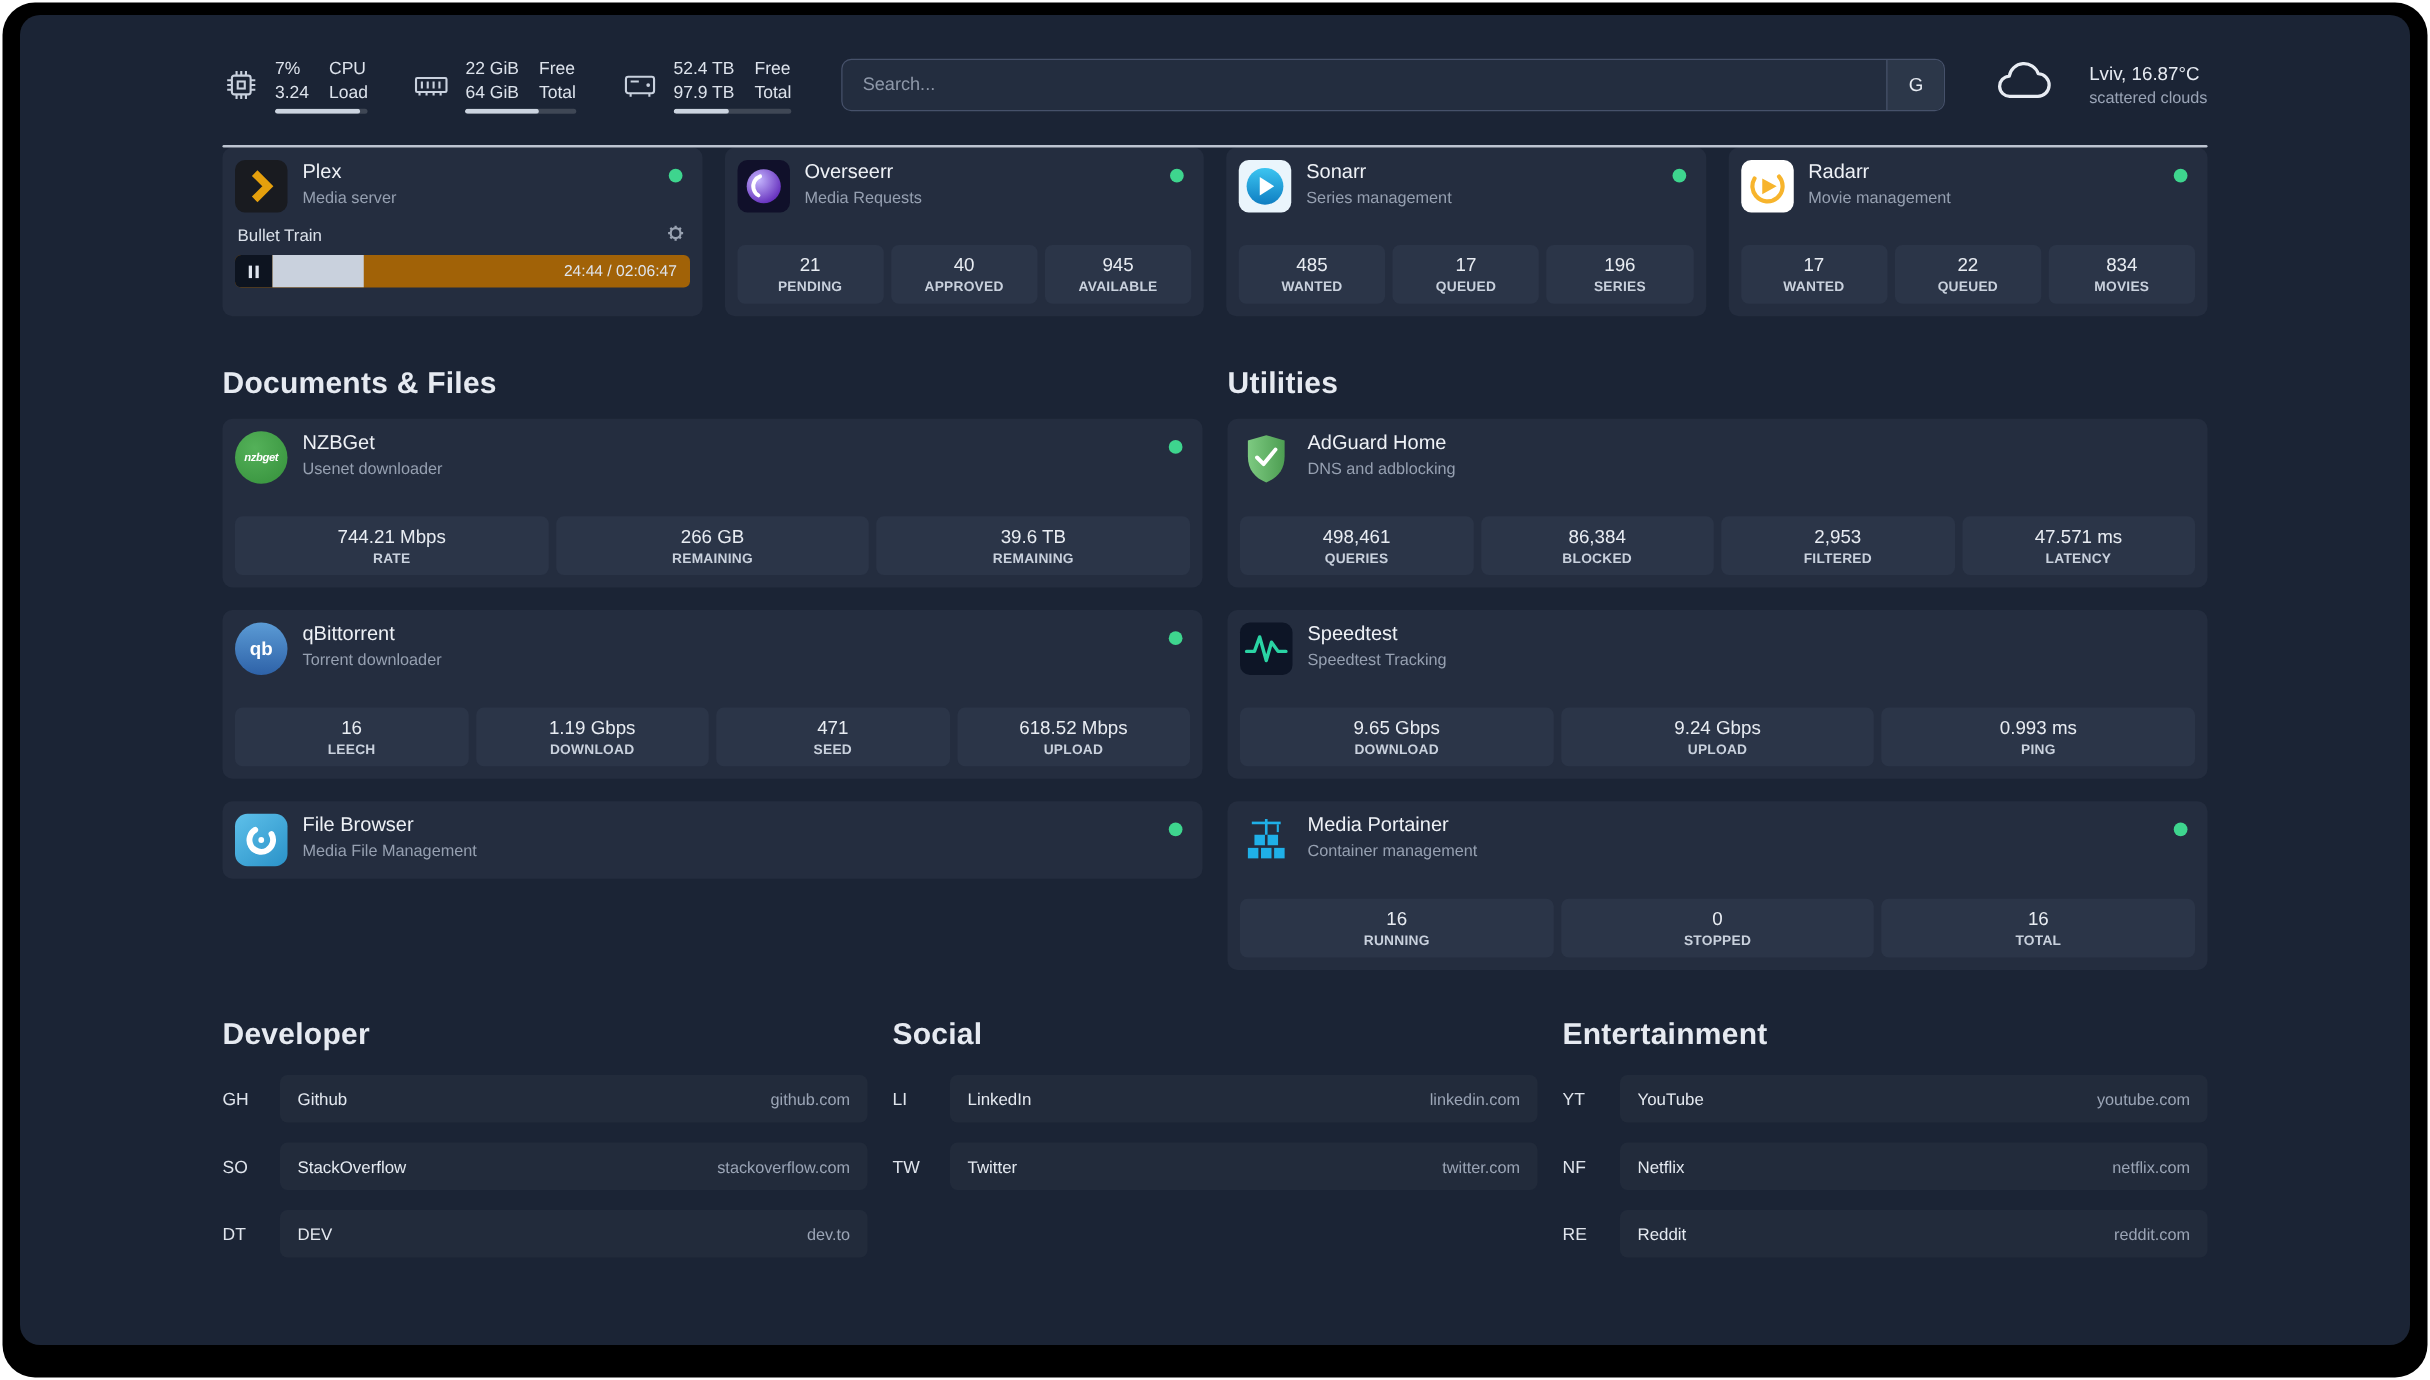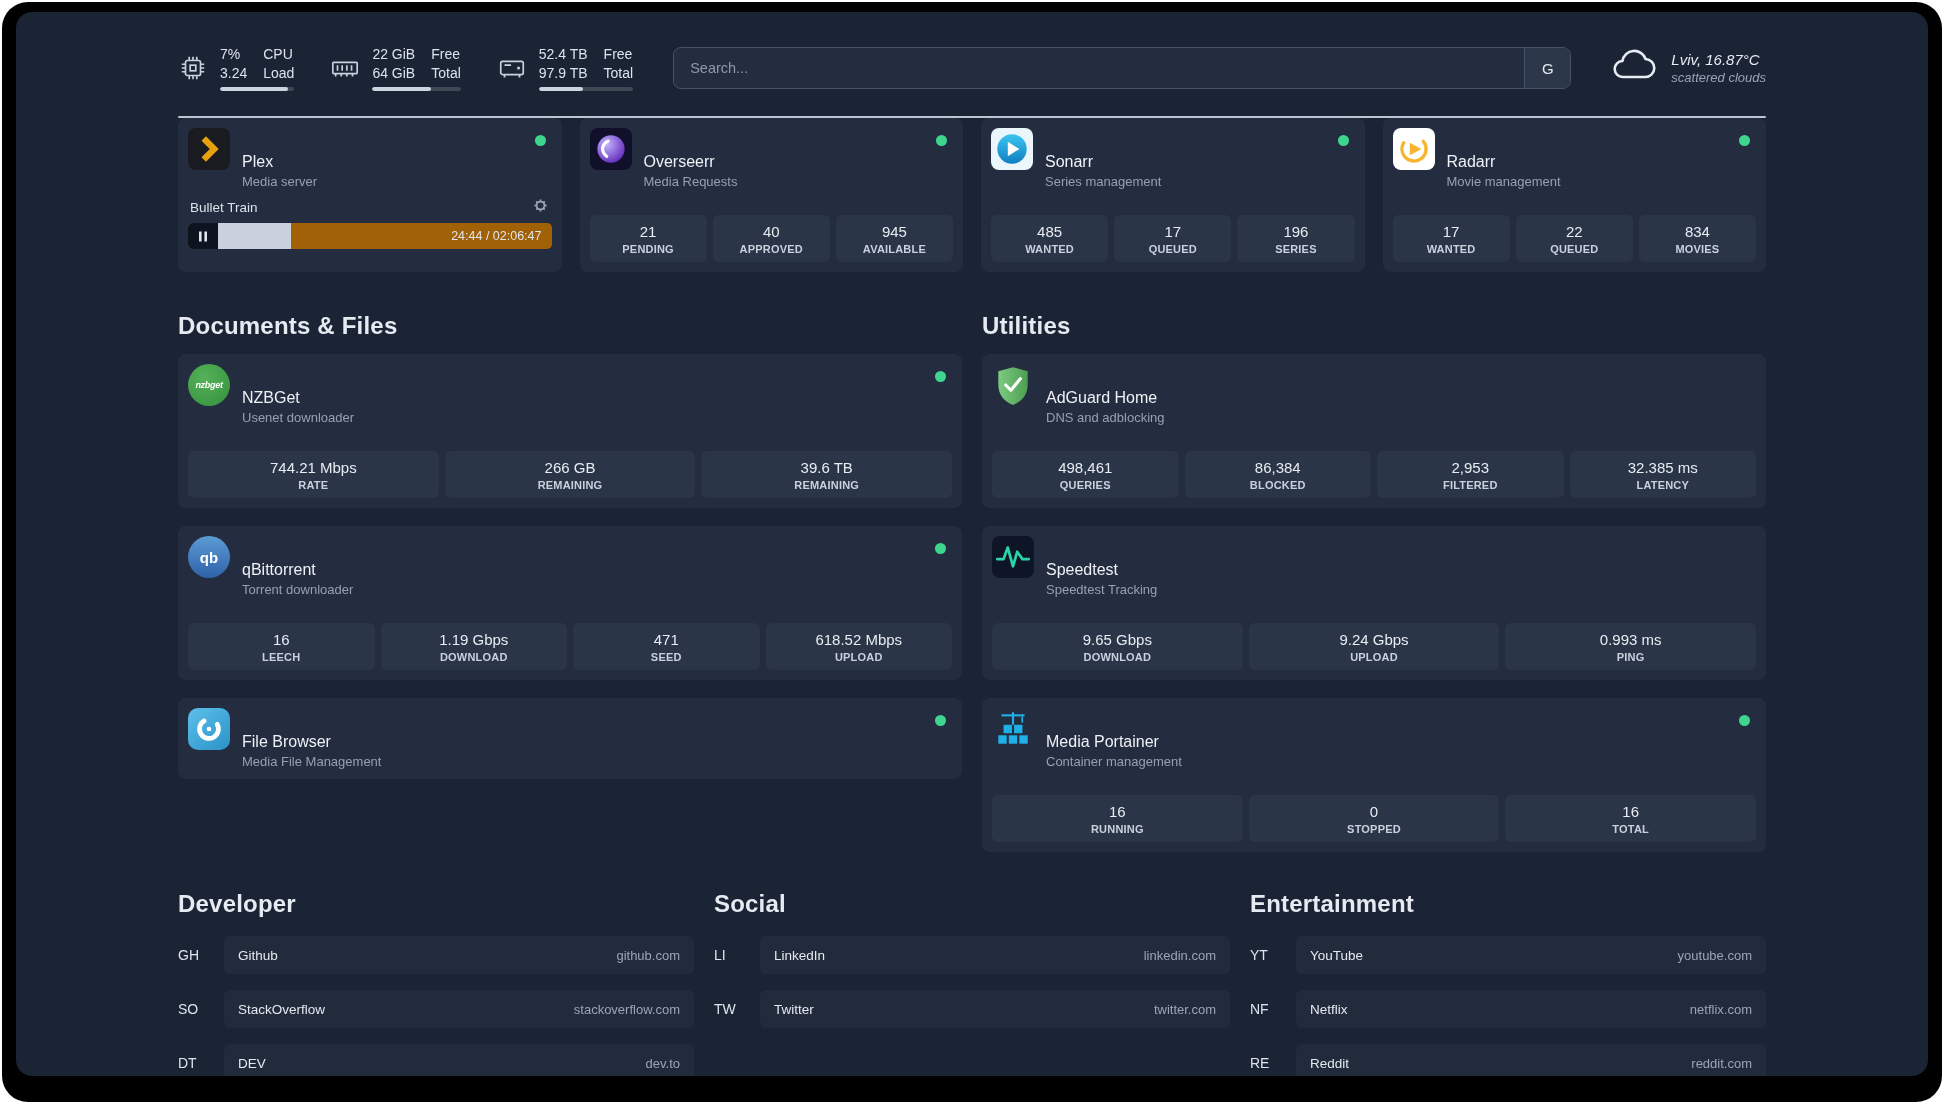--- a/index.html
+++ b/index.html
@@ -22,36 +22,36 @@
   .res-bar-fill { height:100%; background:#ccd4e0; border-radius:2px; }
 
   .search { flex:1; display:flex; margin:0 40px; height:42px; border:1px solid #46516a;
             background:#232d3f; border-radius:8px; overflow:hidden; align-items:stretch; }
   .search input { flex:1; background:transparent; border:none; outline:none; color:#dfe5ee;
                   padding:0 16px; font-size:14.5px; font-family:"Liberation Sans", sans-serif; }
   .search input::placeholder { color:#8e98a9; }
   .search-provider { width:46px; border:none; border-left:1px solid #46516a; background:#2c3749;
                      color:#e7ebf2; font-size:15px; cursor:pointer; font-family:"Liberation Sans", sans-serif; }
 
-  .weather { display:flex; align-items:center; gap:14px; color:#e7ebf2;font-style:italic; }
+  .weather { display:flex; align-items:center; gap:29px; color:#e7ebf2; }
   .weather-loc { font-size:15px; }
   .weather-cond { font-size:13px; color:#9aa4b6; margin-top:2px; }
 
   .divider { height:2px; background:#cfd6e2; opacity:.9; margin-top:20px; border-radius:1px; }
 
   
   h2.section-title { font-size:24px; color:#e6eaf1; font-weight:600; letter-spacing:.2px; }
   .media-title { margin:52px 0 14px; }
   .card-row { display:flex; gap:18px; }
   .card { background:#242d3f; border-radius:8px; padding:10px; flex:1; }
   .card-header { display:flex; align-items:flex-start; gap:12px; cursor:pointer; }
   .svc-icon { width:42px; height:42px; border-radius:8px; flex:none; display:flex;
               align-items:center; justify-content:center; overflow:hidden; }
   .svc-names { padding-top:1px; }
-  .svc-name { font-size:16px; color:#eef1f6; font-weight:500;margin-top:24px; }
+  .svc-name { font-size:16px; color:#eef1f6; font-weight:500; }
   .svc-desc { font-size:13px; color:#96a0b1; margin-top:3px; }
   .status-dot { width:11px; height:11px; border-radius:50%; background:#3ed58e; margin:7px 6px 0 auto; flex:none; }
 
   .stats { display:flex; gap:6px; margin-top:26px; }
   .stat { flex:1; background:#2b3548; border-radius:6px; text-align:center; padding:8px 4px 7px; }
   .stat-value { font-size:15px; color:#e8ecf2; }
   .stat-label { font-size:11px; font-weight:700; color:#c9d1dd; margin-top:3px; letter-spacing:.2px; }
 
   
   .player { margin-top:6px; }
@@ -456,21 +456,21 @@
             </div>
             <div class="stat">
               <div class="stat-value">86,384</div>
               <div class="stat-label">BLOCKED</div>
             </div>
             <div class="stat">
               <div class="stat-value">2,953</div>
               <div class="stat-label">FILTERED</div>
             </div>
             <div class="stat">
-              <div class="stat-value">32.385 ms</div>
+              <div class="stat-value">47.571 ms</div>
               <div class="stat-label">LATENCY</div>
             </div>
           </div>
         </div>
 
         <div class="card">
           <div class="card-header">
             <span class="svc-icon tile-speedtest">
               <svg width="42" height="42" viewBox="0 0 40 40">
                 <polyline points="5,22 11,22 15,11 20,29 24,15 29,22 35,22" fill="none" stroke="#2ad4a4" stroke-width="2.6" stroke-linejoin="round" stroke-linecap="round"></polyline>

